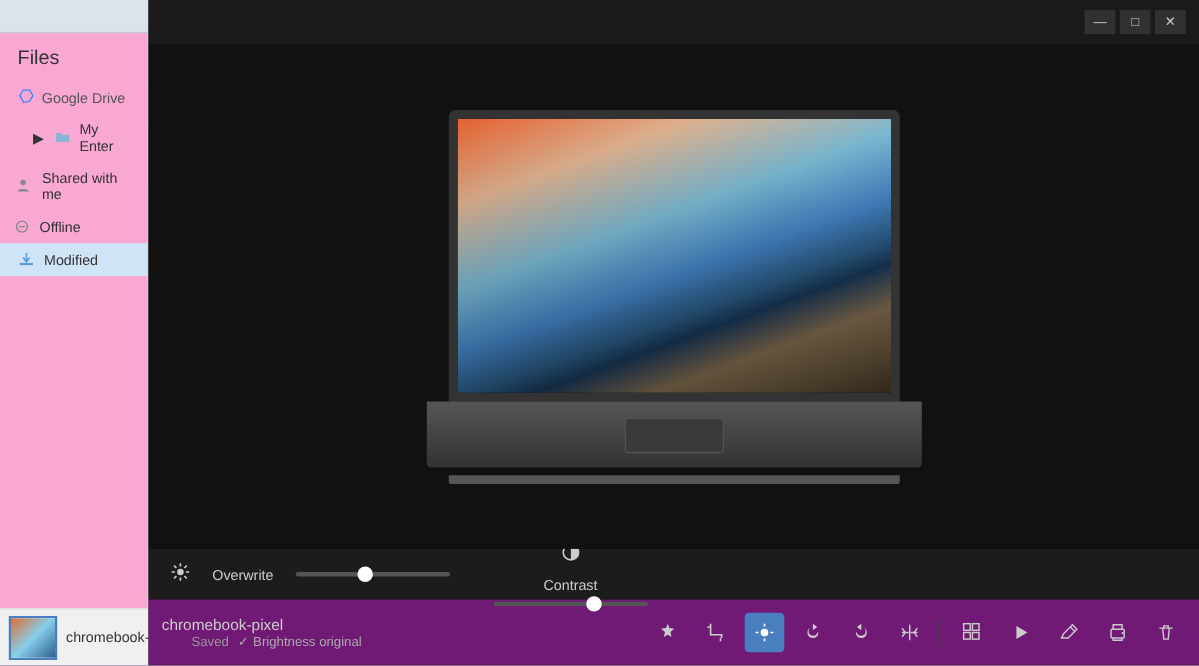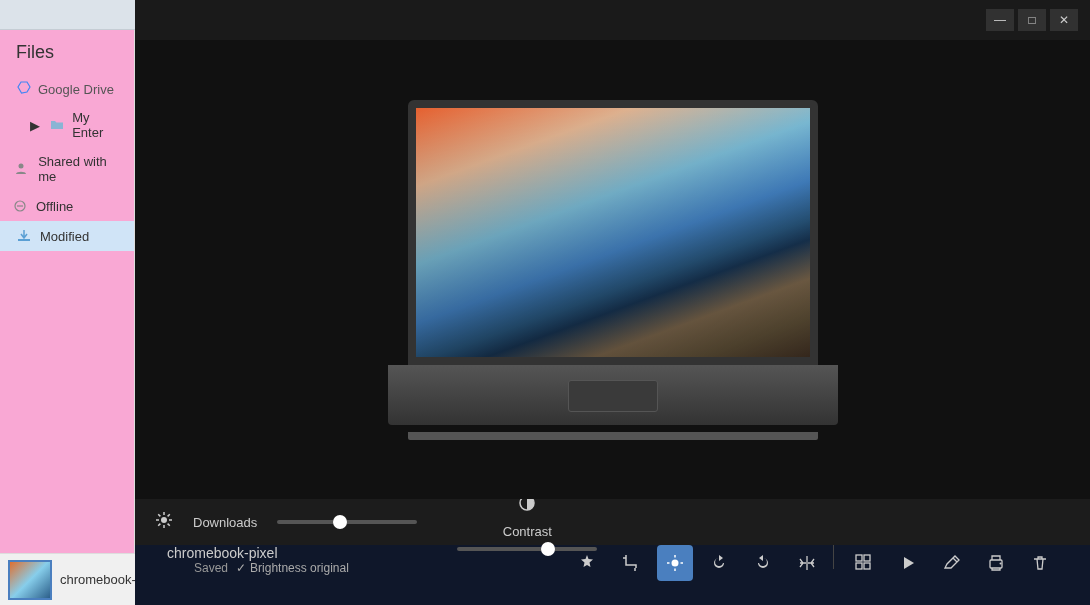--- a/index.html
+++ b/index.html
@@ -138,22 +138,22 @@
       width: 120px; height: 4px; background: #555; border-radius: 2px; position: relative; cursor: pointer;
     }
     .slider-thumb {
       position: absolute; top: 50%; width: 14px; height: 14px; background: white;
       border-radius: 50%; transform: translate(-50%, -50%); cursor: grab;
     }
     .contrast-section { display: flex; align-items: center; gap: 8px; margin-left: 20px; flex-direction: column; }
 
     
     .viewer-bottom {
-      height: 60px; background: #0f172a; display: flex; align-items: flex-start;
-      padding: 0 32px; gap: 4px;
+      height: 60px; background: #701a75; display: flex; align-items: center;
+      padding: 0 12px; gap: 4px;
     }
     .file-info { color: #ccc; }
     .file-info-name { font-size: 14px; font-weight: 500; }
     .file-info-status { font-size: 12px; color: #999; display: flex; align-items: center; gap: 8px; margin-left: 27px; }
     .overwrite-label { color: #aaa; font-size: 12px; display: flex; align-items: center; gap: 4px; }
     .checkmark { color: #aaa; font-size: 12px; }
     .viewer-tool-btn {
       width: 36px; height: 36px; background: none; border: none; cursor: pointer;
       display: flex; align-items: center; justify-content: center; color: #ccc; font-size: 16px;
       border-radius: 4px; margin-left: 4px;
@@ -317,21 +317,21 @@
             <line x1="9" y1="1" x2="9" y2="4" stroke="#ccc" stroke-width="1.5"></line>
             <line x1="9" y1="14" x2="9" y2="17" stroke="#ccc" stroke-width="1.5"></line>
             <line x1="1" y1="9" x2="4" y2="9" stroke="#ccc" stroke-width="1.5"></line>
             <line x1="14" y1="9" x2="17" y2="9" stroke="#ccc" stroke-width="1.5"></line>
             <line x1="3.2" y1="3.2" x2="5.4" y2="5.4" stroke="#ccc" stroke-width="1.5"></line>
             <line x1="12.6" y1="12.6" x2="14.8" y2="14.8" stroke="#ccc" stroke-width="1.5"></line>
             <line x1="14.8" y1="3.2" x2="12.6" y2="5.4" stroke="#ccc" stroke-width="1.5"></line>
             <line x1="5.4" y1="12.6" x2="3.2" y2="14.8" stroke="#ccc" stroke-width="1.5"></line>
           </svg>
       </span>
-      <span class="brightness-label">Downloads</span>
+      <span class="brightness-label">Overwrite</span>
       <div class="slider-track" style="width:140px;">
         <div class="slider-thumb" style="left:45%;"></div>
       </div>
 
       <div class="contrast-section">
         <span>
           <svg width="18" height="18" viewBox="0 0 18 18">
               <circle cx="9" cy="9" r="7" stroke="#ccc" stroke-width="1.5" fill="none"></circle>
               <path d="M9 2a7 7 0 0 1 0 14z" fill="#ccc"></path>
             </svg>

